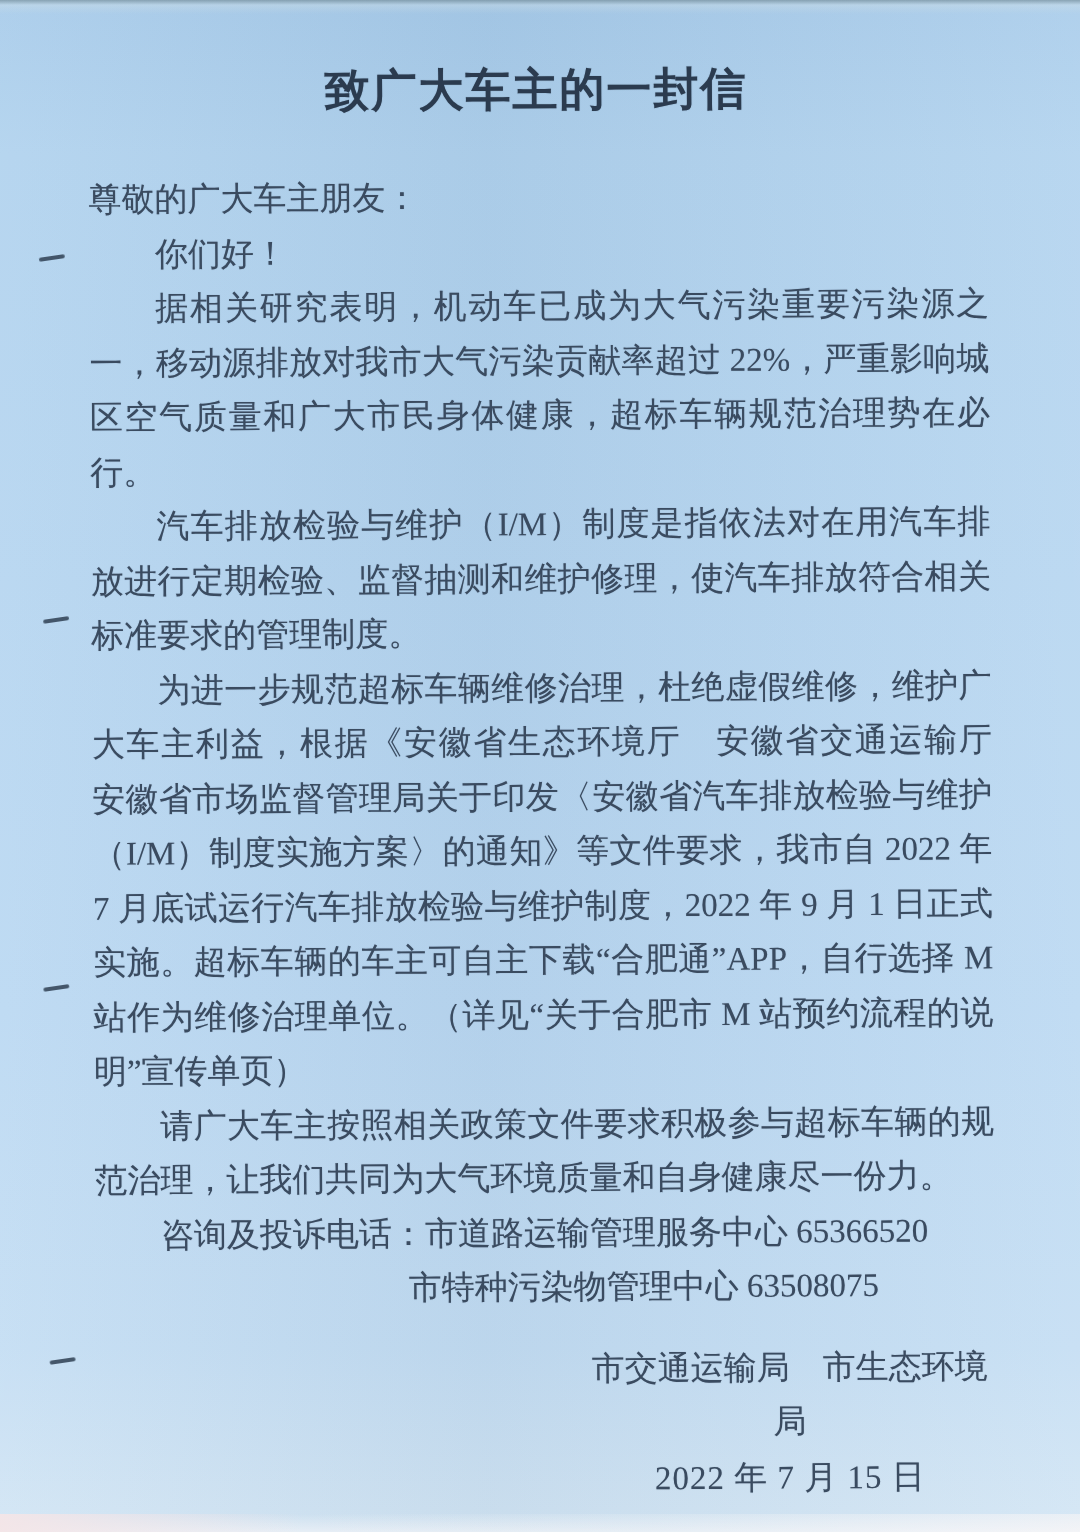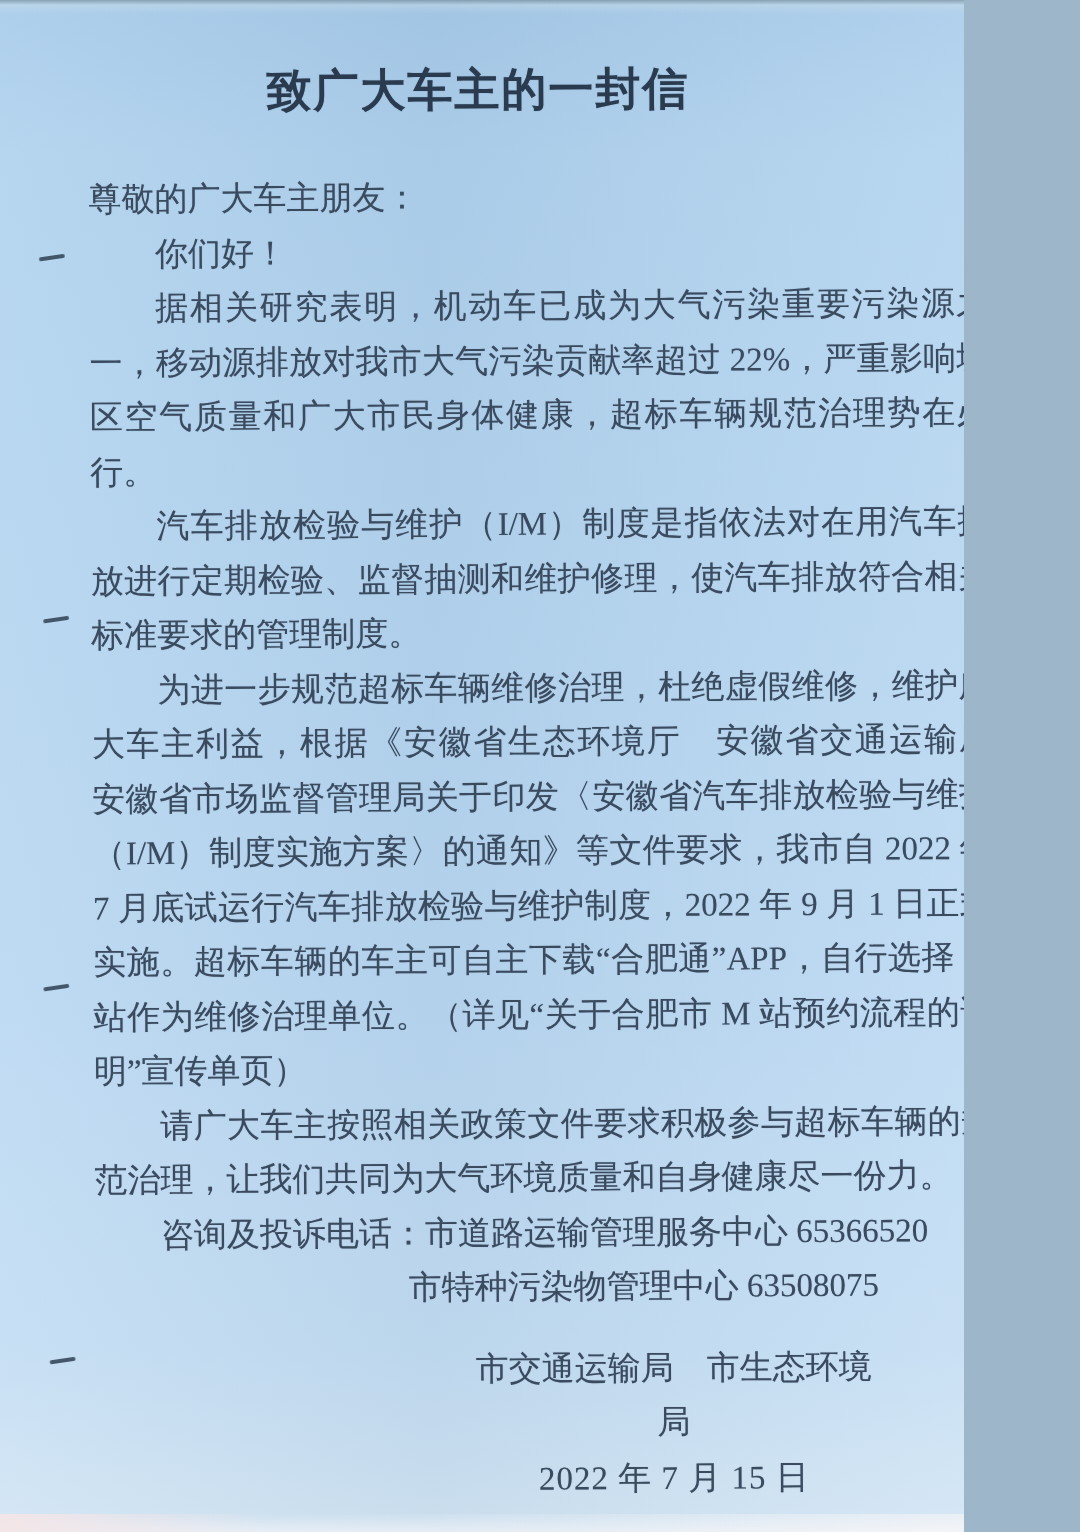--- a/index.html
+++ b/index.html
@@ -2,21 +2,21 @@
 <html><head>
 <meta charset="utf-8">
 <style>
   html, body {
     margin: 0;
     padding: 0;
     background: #9db6c9;
   }
   .paper {
     position: relative;
-    width: 964px;
+    width: 1080px;
     height: 1532px;
     overflow: hidden;
     background:
       linear-gradient(180deg, rgba(104,126,133,0.55) 0px, rgba(210,224,228,0.35) 5px, rgba(180,203,220,0) 14px),
       linear-gradient(90deg, rgba(255,255,255,0.08) 0%, rgba(20,40,70,0.04) 45%, rgba(255,255,255,0.10) 100%),
       linear-gradient(180deg, #a7cbea 0%, #b0d2ee 10%, #b5d5f0 38%, #bad8f2 66%, #c3ddf3 88%, #d2e5f4 100%);
     font-family: "Liberation Serif", "DejaVu Serif", serif;
     color: #3a4b60;
   }
   .paper::after {

